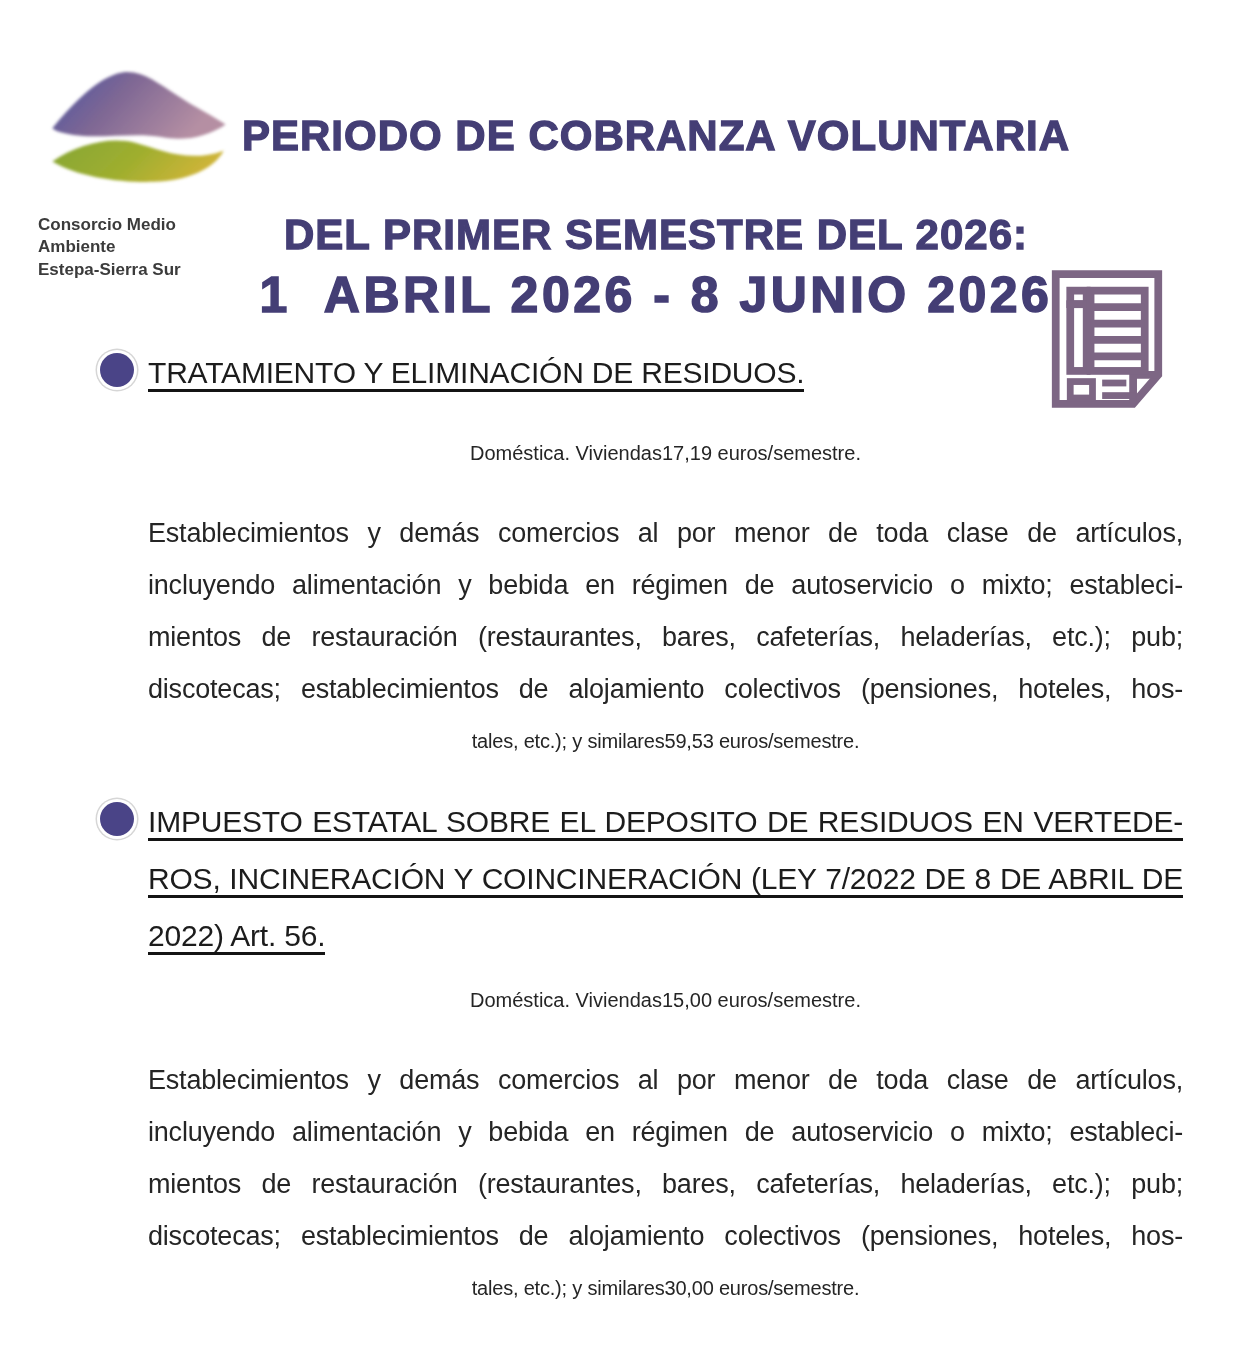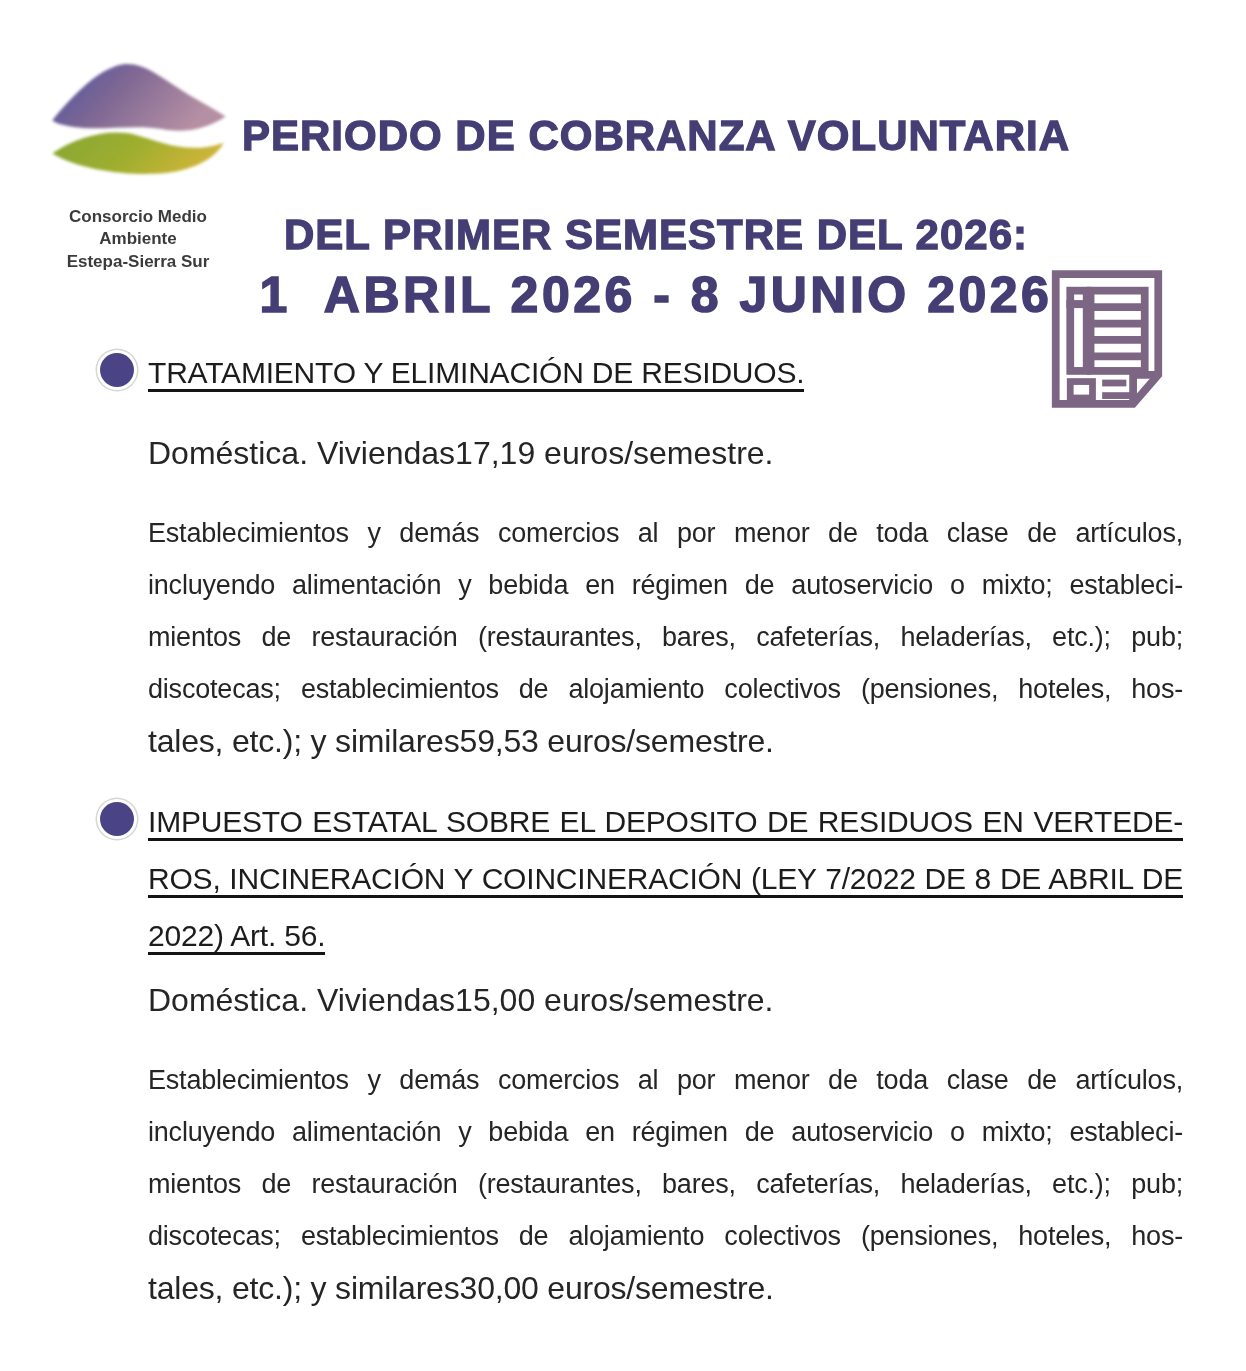--- a/index.html
+++ b/index.html
@@ -11,21 +11,21 @@
     width: 1246px;
     height: 1371px;
     background: var(--background, #ffffff);
     overflow: hidden;
     color: var(--text-color, #222222);
   }
 
   
   .header { position: relative; height: 268px; }
 
-  .logo { position: absolute; left: 38px; top: 58px; width: 200px; text-align: center; }
+  .logo { position: absolute; left: 38px; top: 66px; width: 200px; text-align: left; }
   .logo svg { display: block; margin: 0 auto; }
   .logo-text { margin-top: 2px; font-size: 17px; line-height: 1.32; font-weight: bold; color: #3b3b3b; }
 
   .title {
     position: absolute; left: 222px; top: 66px; width: 868px;
     text-align: center;
     color: var(--title-color, #443e75);
     font-weight: bold;
   }
   .title .t1 {
@@ -60,22 +60,22 @@
     font-size: 30px; line-height: 57px; font-weight: normal;
     color: #1c1c1c; letter-spacing: -0.2px;
     text-align: justify; text-align-last: justify;
   }
   .hline.left { text-align: left; text-align-last: left; }
   .hline .u {
     border-bottom: 3.5px solid var(--underline-color, #141414);
   }
 
   .row {
-    display: flex; justify-content: flex-start;
-    font-size: 32px; line-height: 52px; color: #252525;
+    display: flex; justify-content: center;
+    font-size: 20px; line-height: 52px; color: #252525;
   }
   .dom-row { margin-top: 26px; }
 
   .para { margin-top: 28px; font-size: 27px; line-height: 52px; color: #252525; }
   .pline { text-align: justify; text-align-last: justify; letter-spacing: -0.2px; }
   .plast { letter-spacing: -0.2px; }
 
   .sec1 { margin-top: 76px; }
   .sec2 { margin-top: 26px; }
   .sec2 .dom-row { margin-top: 10px; }

